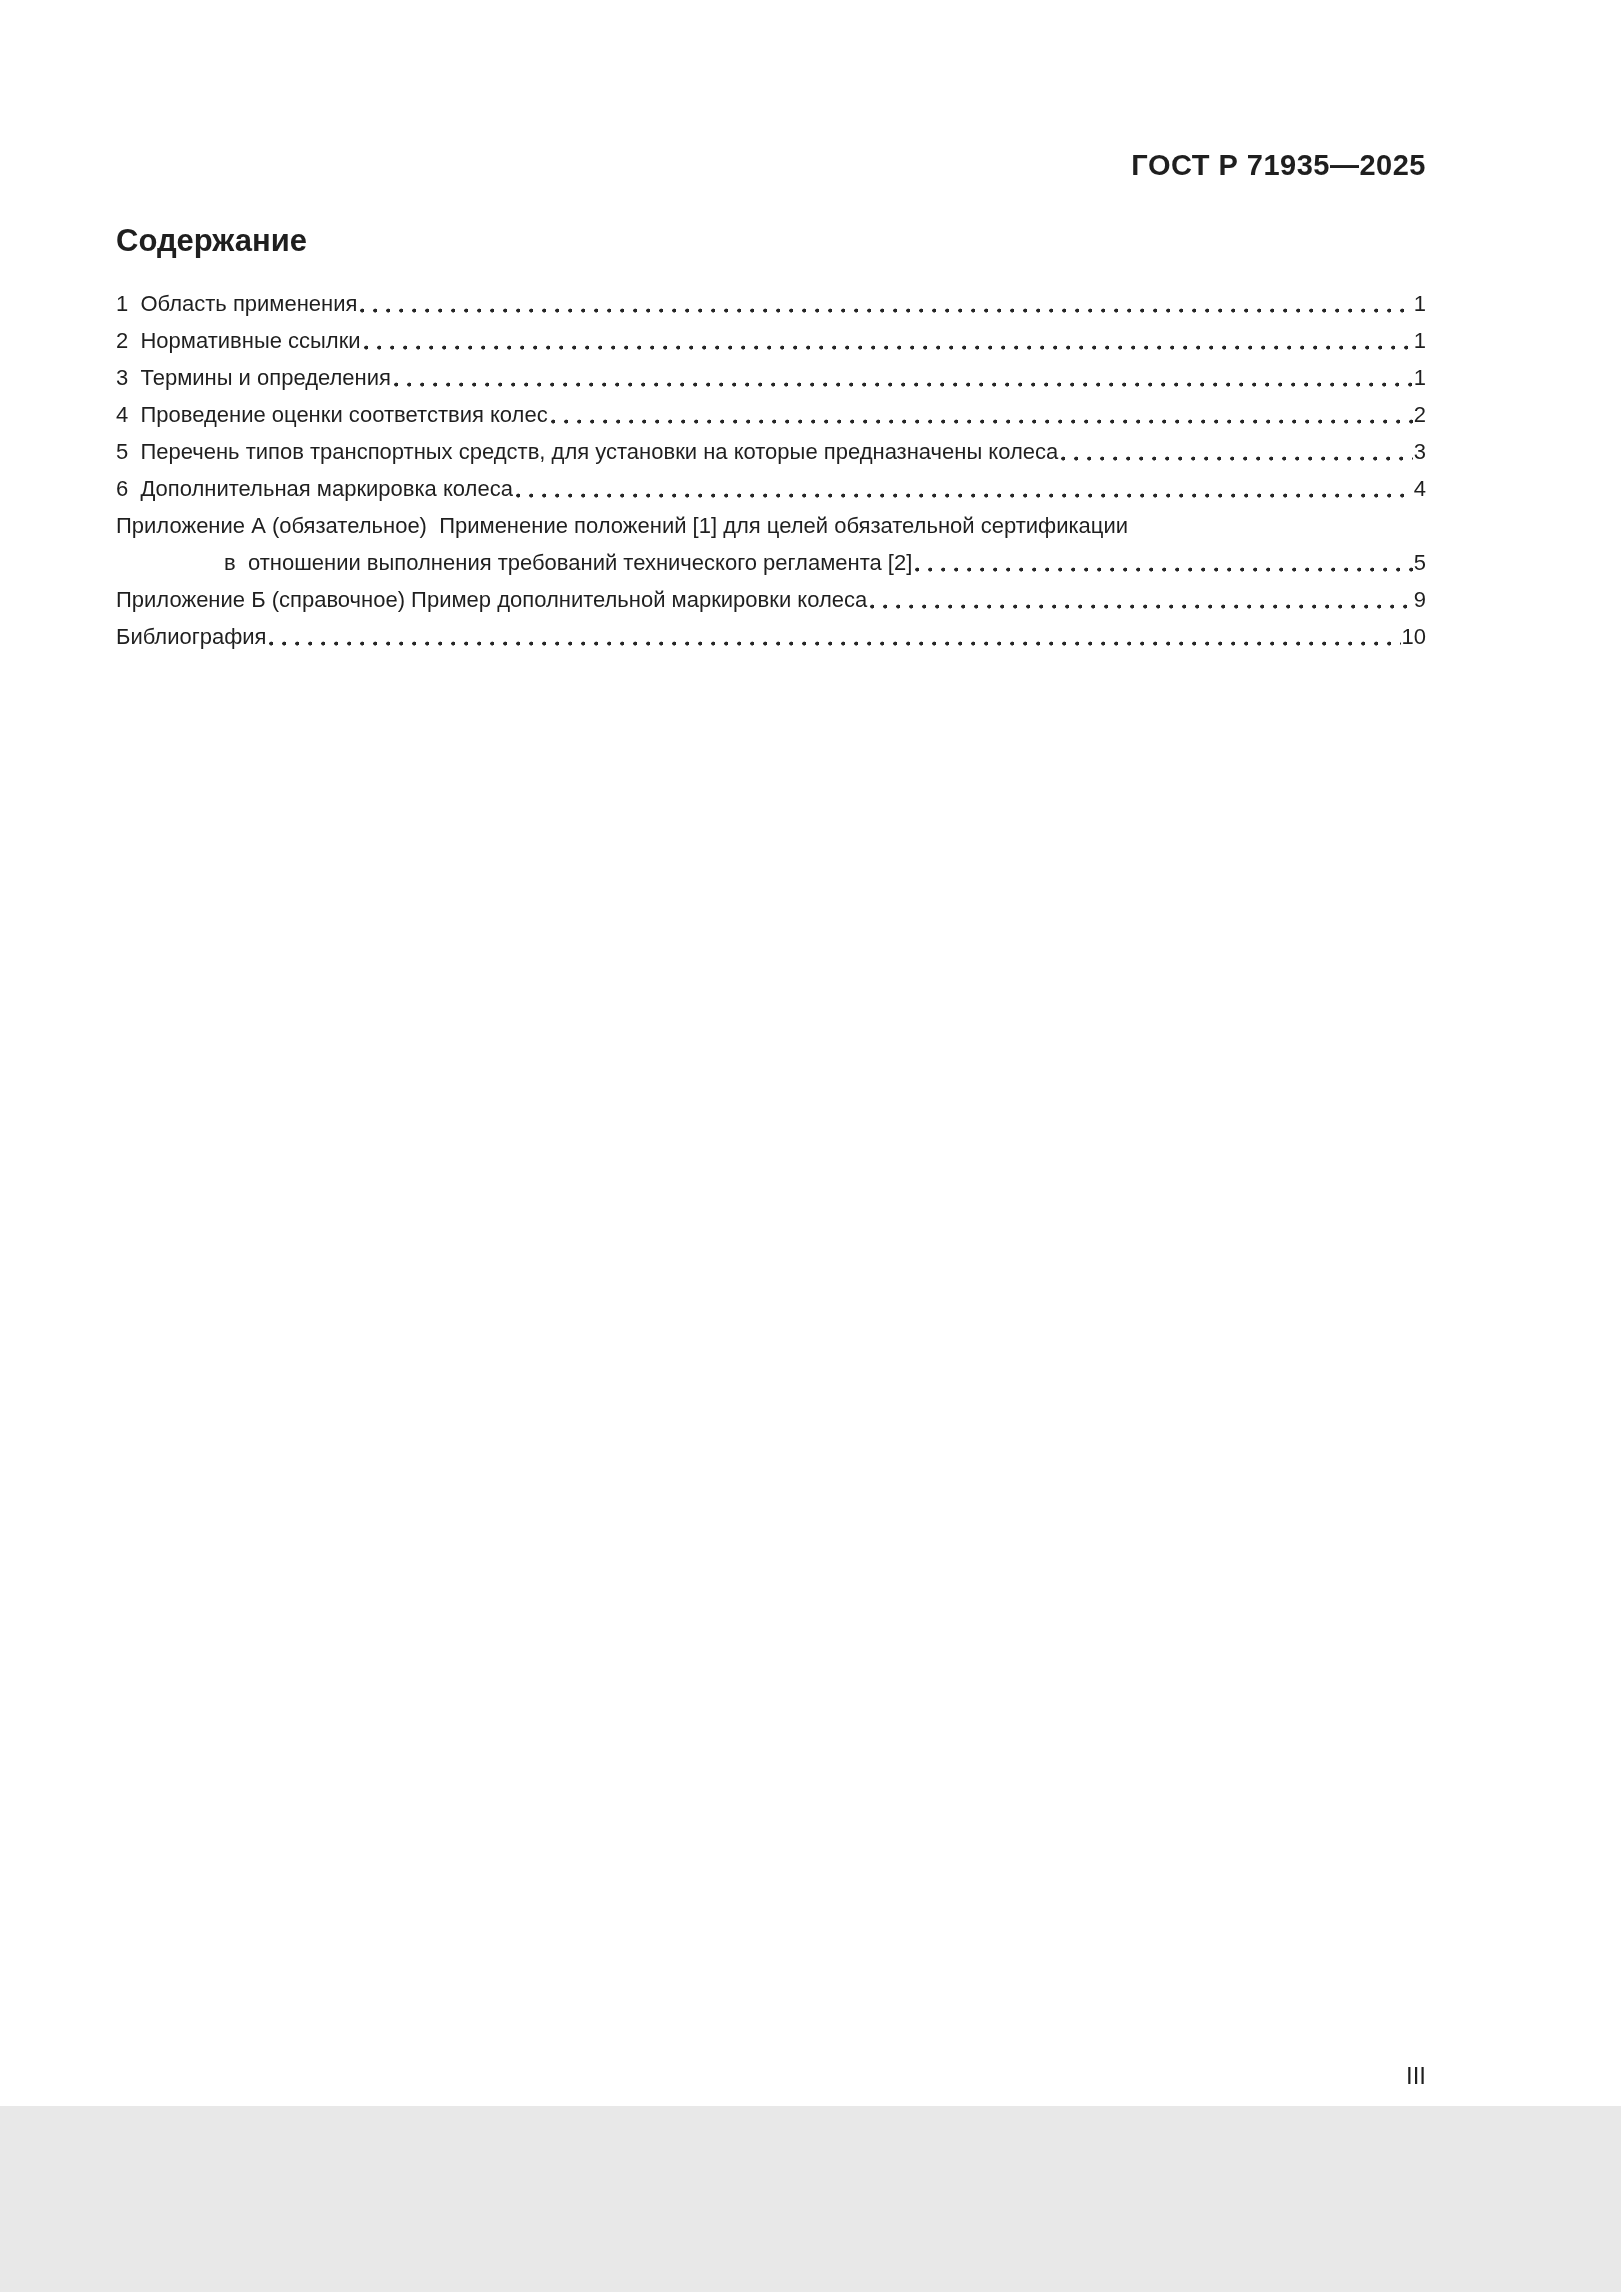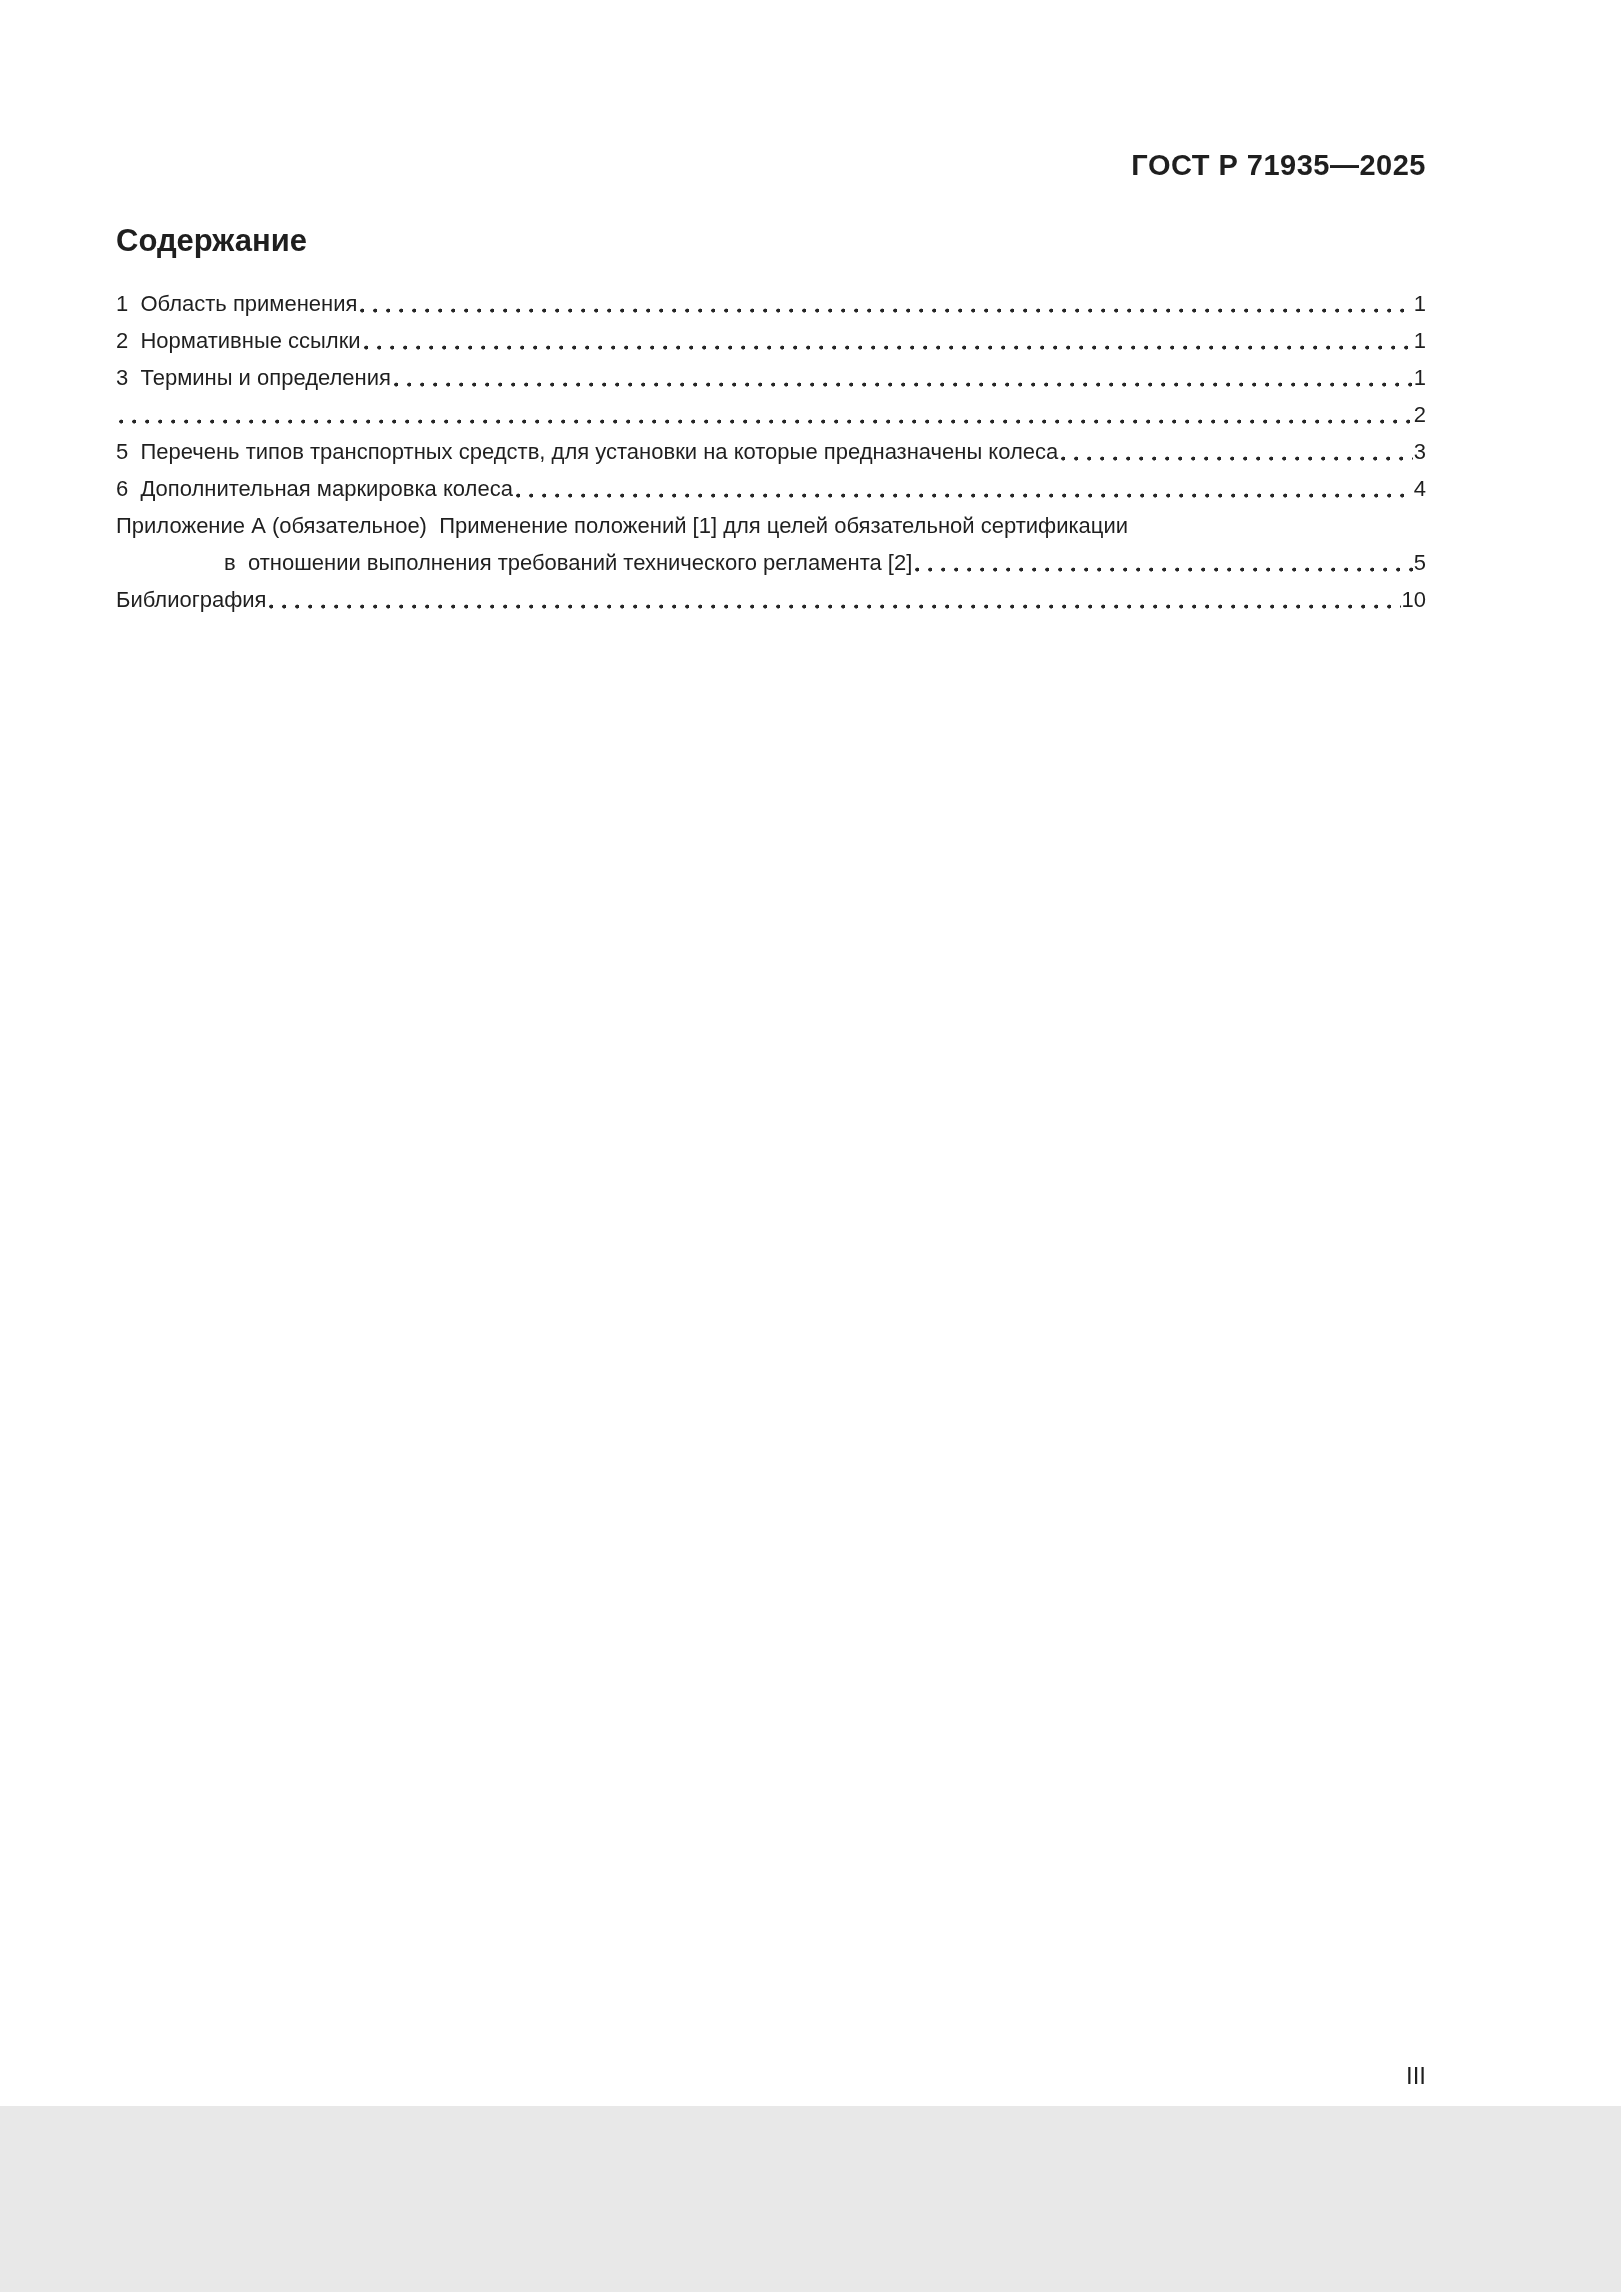--- a/index.html
+++ b/index.html
@@ -95,20 +95,21 @@
       <span class="toc-page">1</span>
     </div>
 
     <div class="toc-row">
       <span class="toc-text">3  Термины и определения</span>
       <span class="toc-leader"></span>
       <span class="toc-page">1</span>
     </div>
 
     <div class="toc-row">
+      <span class="toc-text">4  Проведение оценки соответствия колес</span>
       <span class="toc-leader"></span>
       <span class="toc-page">2</span>
     </div>
 
     <div class="toc-row">
       <span class="toc-text">5  Перечень типов транспортных средств, для установки на которые предназначены колеса</span>
       <span class="toc-leader"></span>
       <span class="toc-page">3</span>
     </div>
 
@@ -121,20 +122,25 @@
     <div class="toc-row">
       <span class="toc-text">Приложение А (обязательное)  Применение положений [1] для целей обязательной сертификации</span>
     </div>
 
     <div class="toc-row">
       <span class="toc-text indent-1">в  отношении выполнения требований технического регламента [2]</span>
       <span class="toc-leader"></span>
       <span class="toc-page">5</span>
     </div>
 
+    <div class="toc-row">
+      <span class="toc-text">Приложение Б (справочное) Пример дополнительной маркировки колеса</span>
+      <span class="toc-leader"></span>
+      <span class="toc-page">9</span>
+    </div>
 
     <div class="toc-row">
       <span class="toc-text">Библиография</span>
       <span class="toc-leader"></span>
       <span class="toc-page">10</span>
     </div>
 
   </div>
 
   <div class="folio">III</div>

